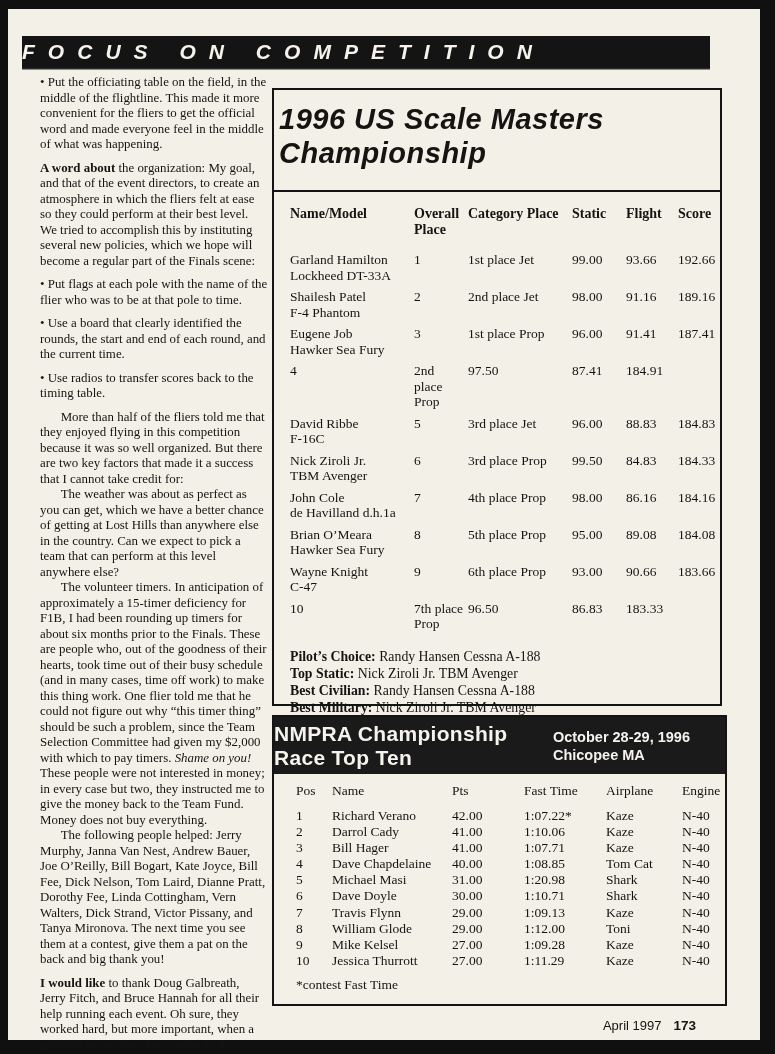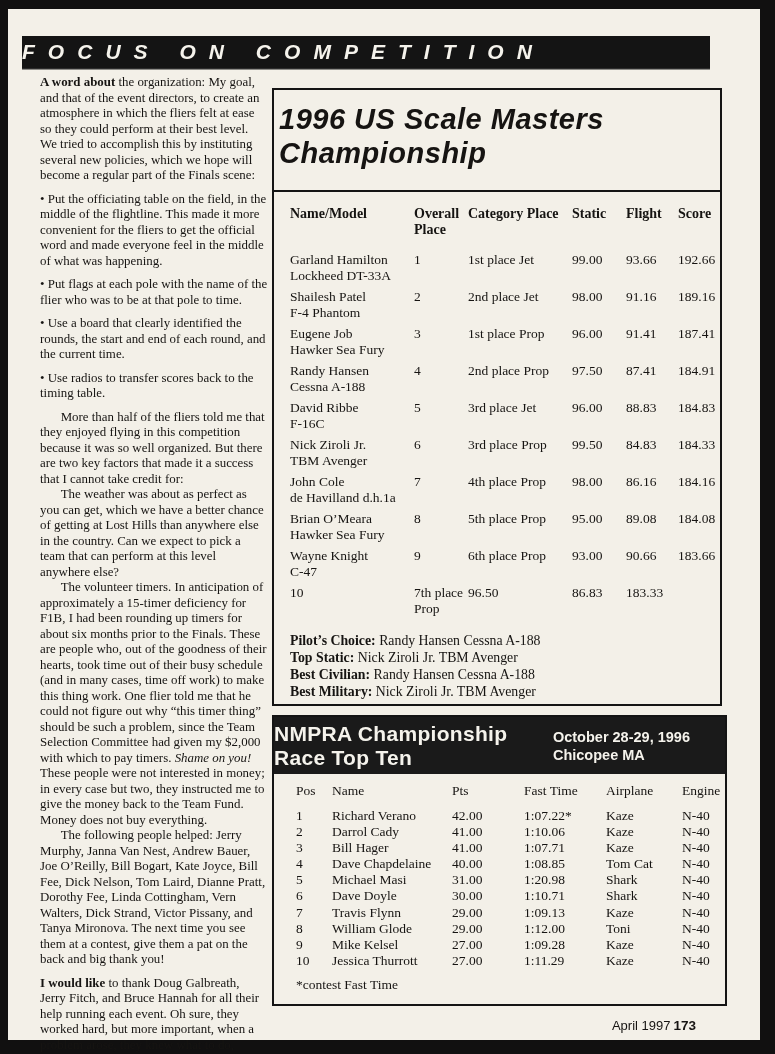--- a/index.html
+++ b/index.html
@@ -77,36 +77,36 @@
     grid-template-columns:32px 116px 68px 78px 72px 1fr;
     column-gap:4px;
   }
   .nm-head { font-size:13.5px; margin-bottom:9px; }
   .nm-row { font-size:13.5px; line-height:16.1px; }
   .nm-foot { padding:8px 0 0 0; font-size:13.5px; }
   
   .pg-footer {
     position:absolute; right:64px; bottom:7px;
     font-family:"Liberation Sans", sans-serif; font-size:13px;
-    display:flex; gap:3px; align-items:baseline;
+    display:flex; gap:12px; align-items:baseline;
   }
   .pg-footer .num { font-weight:bold; font-size:13.5px; }
 </style>
 </head>
 <body>
 
 <div class="page">
 
   <div class="banner">
     <span>FOCUS ON COMPETITION</span>
   </div>
 
   <div class="article">
+    <p>• Put the officiating table on the field, in the middle of the flightline. This made it more convenient for the fliers to get the official word and made everyone feel in the middle of what was happening.</p>
     <p><b>A word about</b><span> the organization: My goal, and that of the event directors, to create an atmosphere in which the fliers felt at ease so they could perform at their best level. We tried to accomplish this by instituting several new policies, which we hope will become a regular part of the Finals scene:</span></p>
-    <p>• Put the officiating table on the field, in the middle of the flightline. This made it more convenient for the fliers to get the official word and made everyone feel in the middle of what was happening.</p>
     <p>• Put flags at each pole with the name of the flier who was to be at that pole to time.</p>
     <p>• Use a board that clearly identified the rounds, the start and end of each round, and the current time.</p>
     <p>• Use radios to transfer scores back to the timing table.</p>
     <p class="ind">More than half of the fliers told me that they enjoyed flying in this competition because it was so well organized. But there are two key factors that made it a success that I cannot take credit for:</p>
     <p class="ind">The weather was about as perfect as you can get, which we have a better chance of getting at Lost Hills than anywhere else in the country.  Can we expect to pick a team that can perform at this level anywhere else?</p>
     <p class="ind"><span>The volunteer timers. In anticipation of approximately a 15-timer deficiency for F1B, I had been rounding up timers for about six months prior to the Finals. These are people who, out of the goodness of their hearts, took time out of their busy schedule (and in many cases, time off work) to make this thing work.  One flier told me that he could not figure out why “this timer thing” should be such a problem, since the Team Selection Committee had given my $2,000 with which to pay timers. </span><i>Shame on you!</i><span> These people were not interested in money; in every case but two, they instructed me to give the money back to the Team Fund. Money does not buy everything.</span></p>
     <p class="ind">The following people helped: Jerry Murphy, Janna Van Nest, Andrew Bauer, Joe O’Reilly, Bill Bogart, Kate Joyce, Bill Fee, Dick Nelson, Tom Laird, Dianne Pratt, Dorothy Fee, Linda Cottingham, Vern Walters, Dick Strand, Victor Pissany, and Tanya Mironova.  The next time you see them at a contest, give them a pat on the back and big thank you!</p>
     <p class="gap"><b>I would like</b><span> to thank Doug Galbreath, Jerry Fitch, and Bruce Hannah for all their help running each event.  Oh sure, they worked hard, but more important, when a problem arose, they knew what to do, because they had been there before. </span><span class="endglyph">✈</span></p>
   </div>
 
@@ -152,24 +152,20 @@
             <span>Eugene Job</span>
             <span>Hawker Sea Fury</span>
           </div>
         <div>3</div>
         <div>1st place Prop</div>
         <div>96.00</div>
         <div>91.41</div>
         <div>187.41</div>
       </div>
       <div class="sm-grid sm-row">
-        <div class="sm-name-cell">
-            <span>Randy Hansen</span>
-            <span>Cessna A-188</span>
-          </div>
         <div>4</div>
         <div>2nd place Prop</div>
         <div>97.50</div>
         <div>87.41</div>
         <div>184.91</div>
       </div>
       <div class="sm-grid sm-row">
         <div class="sm-name-cell">
             <span>David Ribbe</span>
             <span>F-16C</span>

